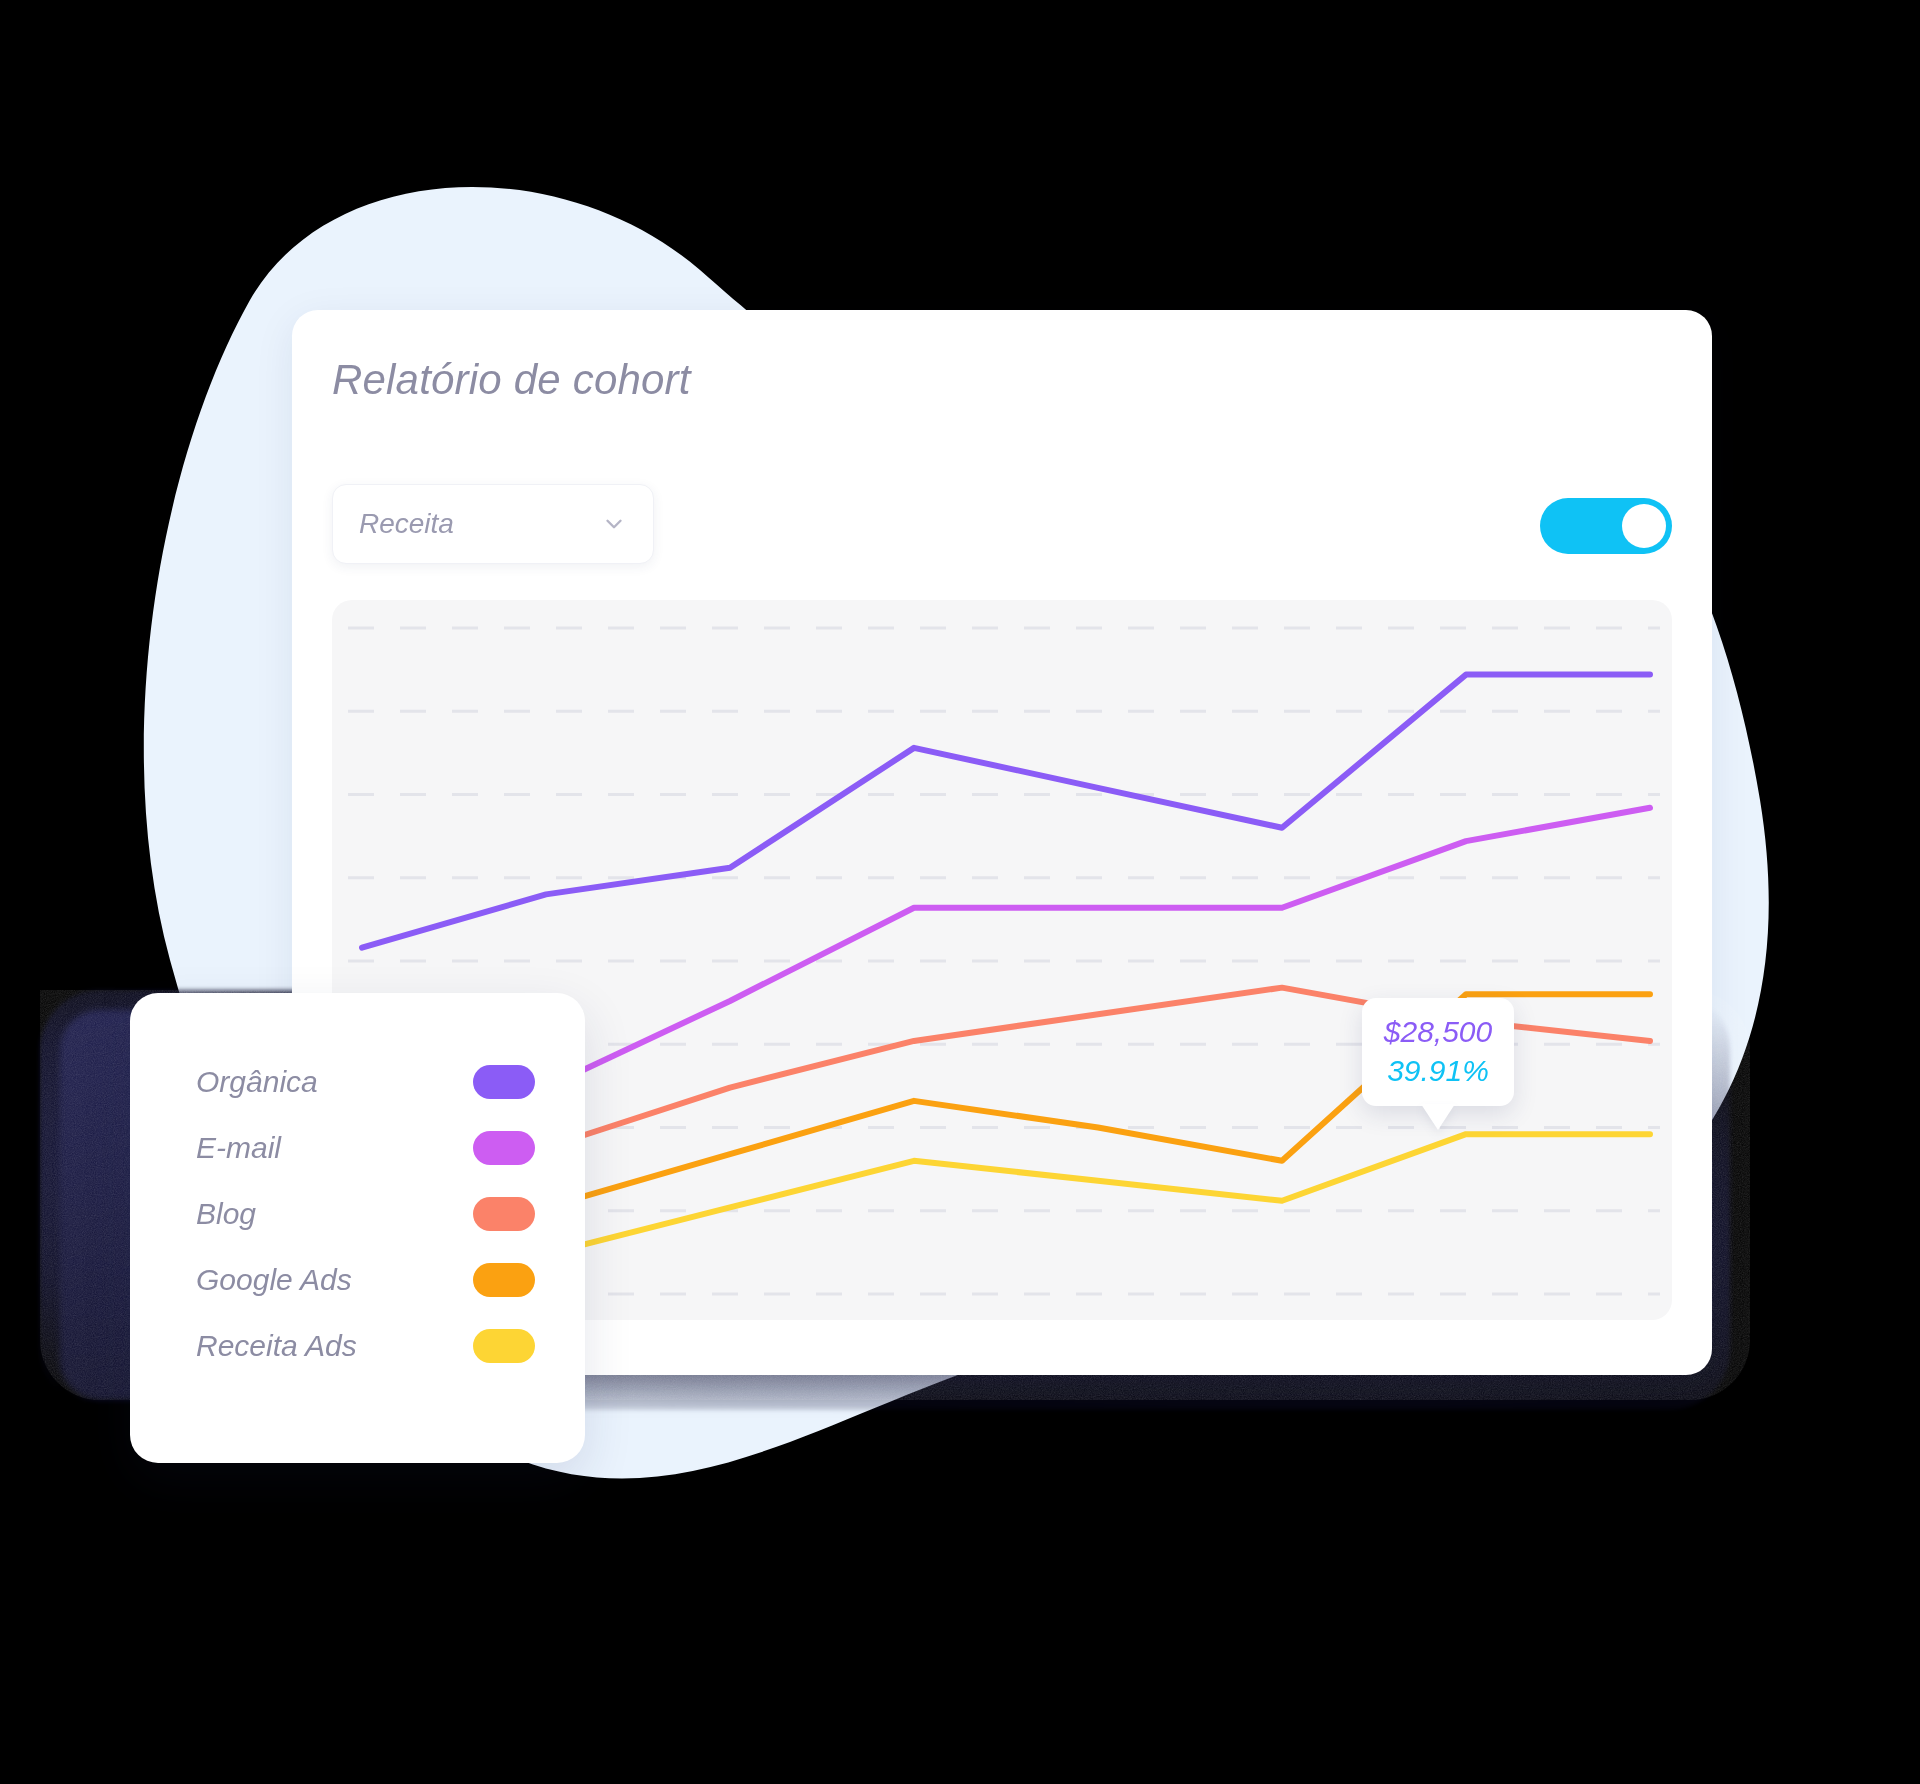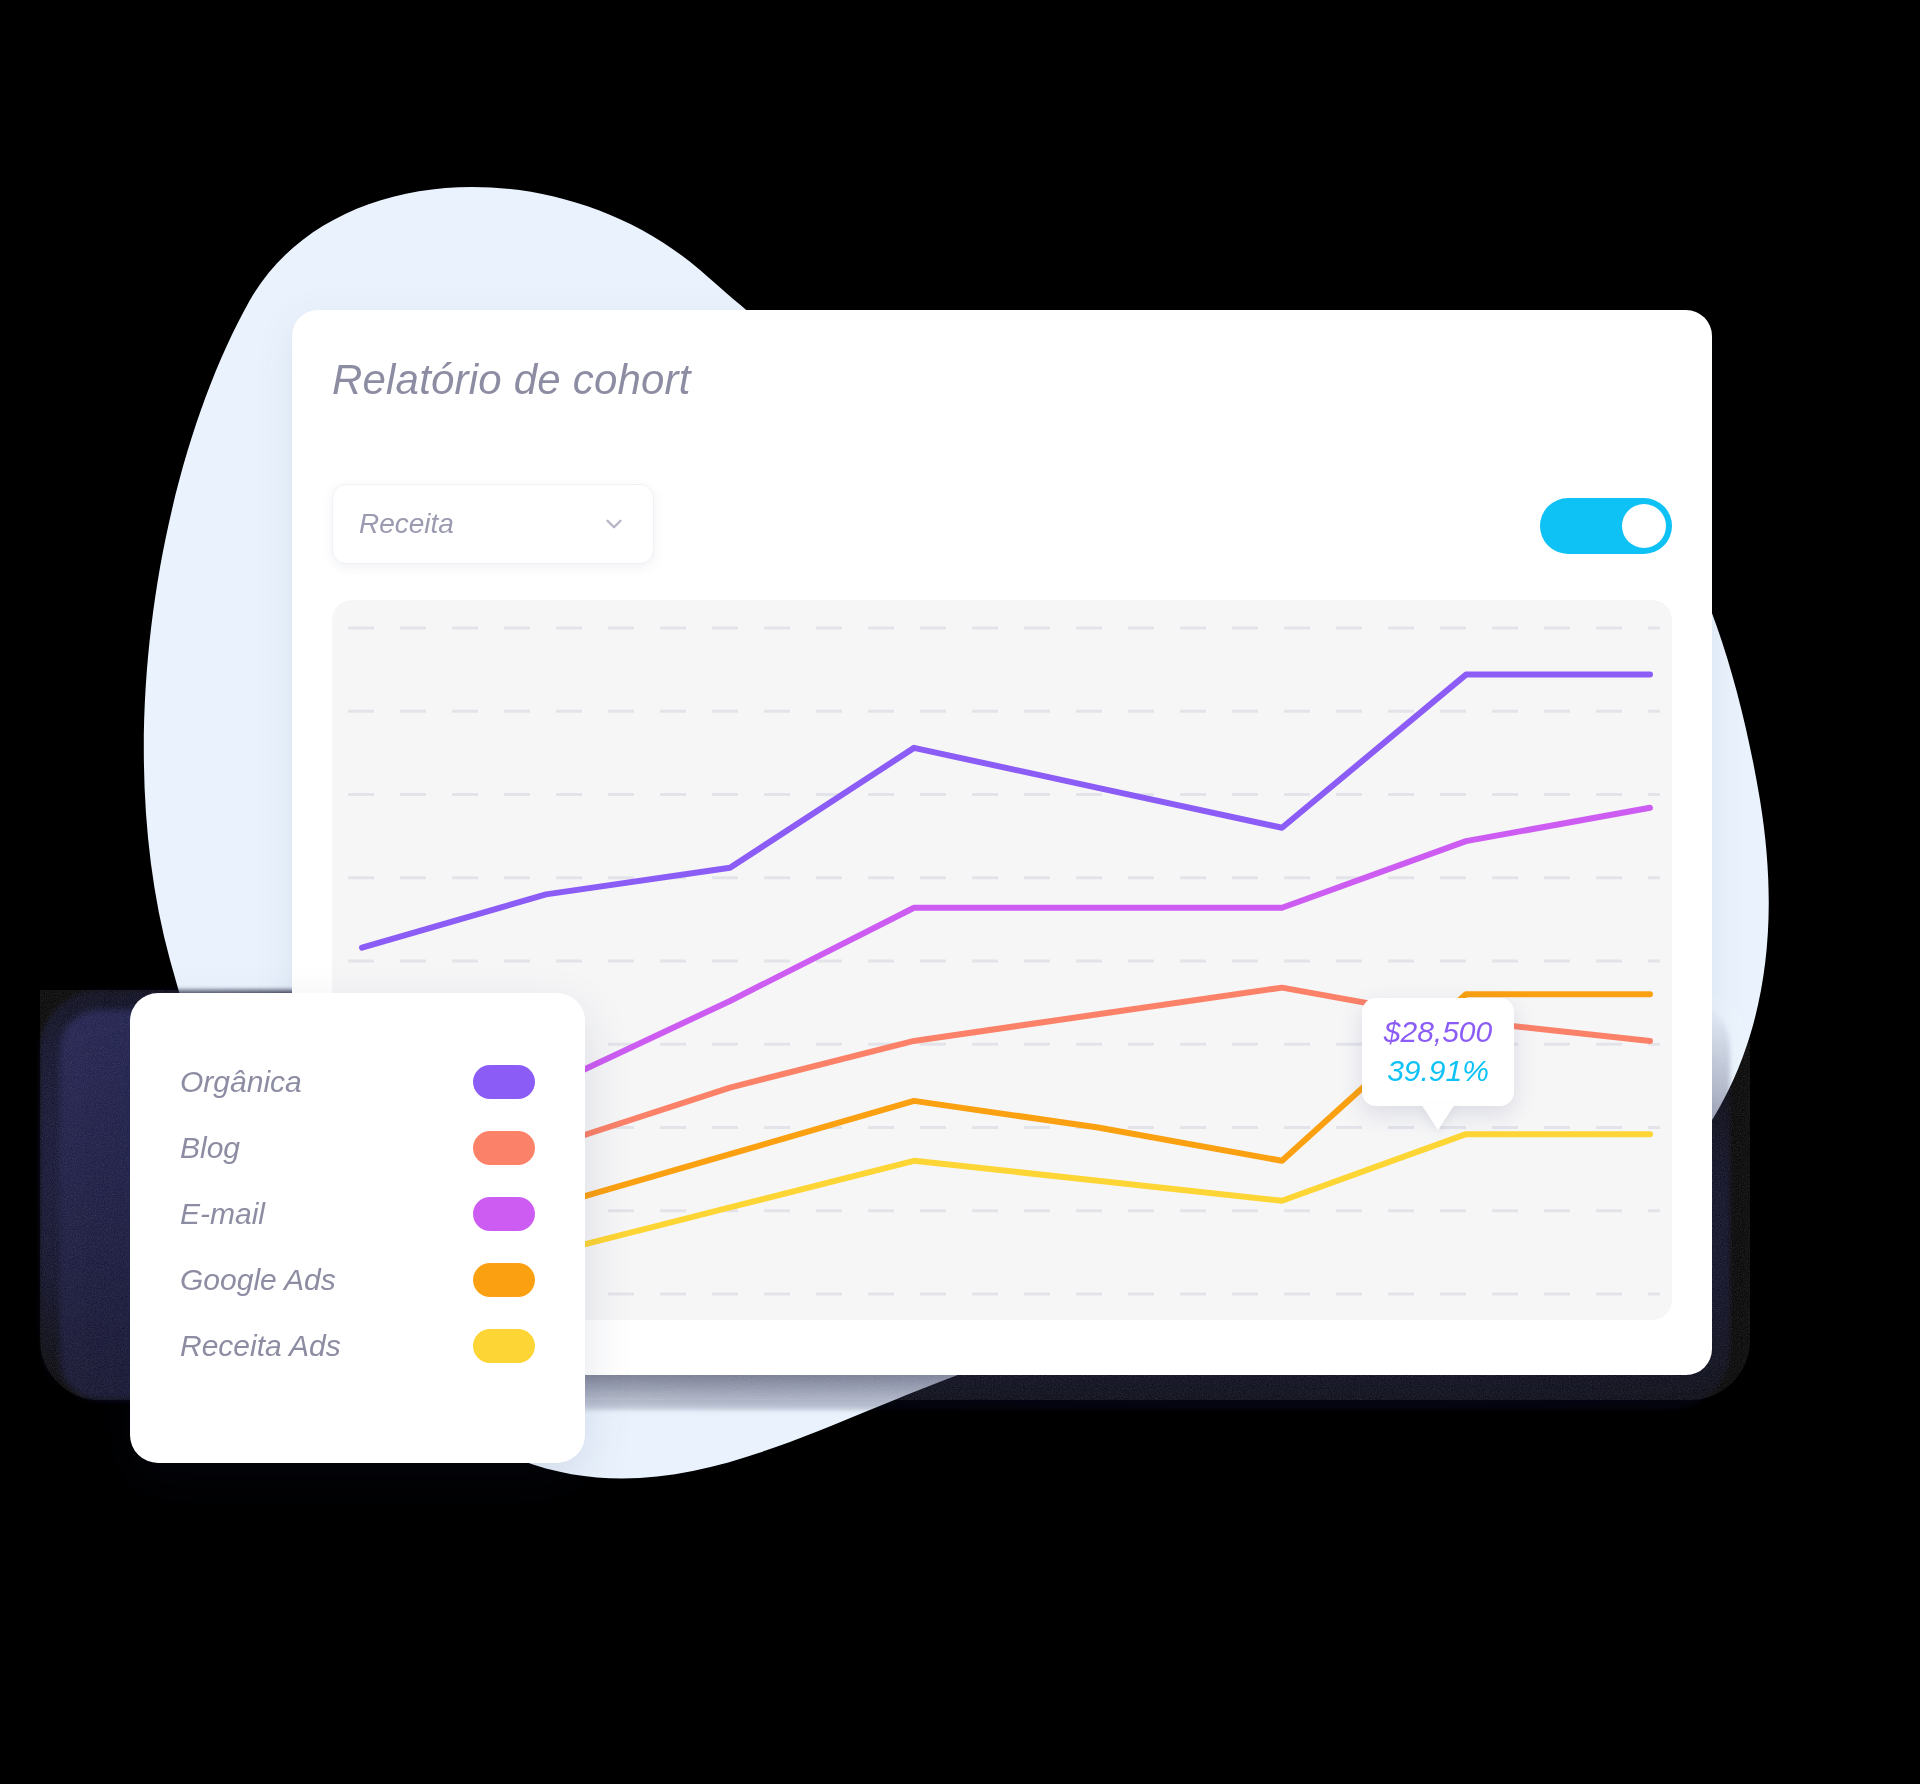--- a/index.html
+++ b/index.html
@@ -161,20 +161,21 @@
     display:flex;
     align-items:center;
     justify-content:space-between;
     height:66px;
   }
   .legend-label{
     font-size:30px;
     color:#8c8ca3;
     font-weight:400;
     white-space:nowrap;
+    margin-left:16px;
   }
   .legend-swatch{
     width:62px; height:34px;
     border-radius:17px;
     flex-shrink:0;
   }
 </style>
 </head>
 <body>
 
@@ -263,28 +264,28 @@
 
   </div>
 
   <div class="legend" id="legend-card">
 
   <div class="legend-row">
         <span class="legend-label">Orgânica</span>
         <span class="legend-swatch" style="background: rgb(139, 92, 246);"></span>
       </div>
       <div class="legend-row">
+        <span class="legend-label">E-mail</span>
+        <span class="legend-swatch" style="background: rgb(205, 93, 242);"></span>
+      </div>
+      <div class="legend-row">
         <span class="legend-label">Blog</span>
         <span class="legend-swatch" style="background: rgb(251, 130, 105);"></span>
       </div>
       <div class="legend-row">
-        <span class="legend-label">E-mail</span>
-        <span class="legend-swatch" style="background: rgb(205, 93, 242);"></span>
-      </div>
-      <div class="legend-row">
         <span class="legend-label">Google Ads</span>
         <span class="legend-swatch" style="background: rgb(251, 161, 17);"></span>
       </div>
       <div class="legend-row">
         <span class="legend-label">Receita Ads</span>
         <span class="legend-swatch" style="background: rgb(253, 213, 52);"></span>
       </div>
     </div>
 
 </div>

